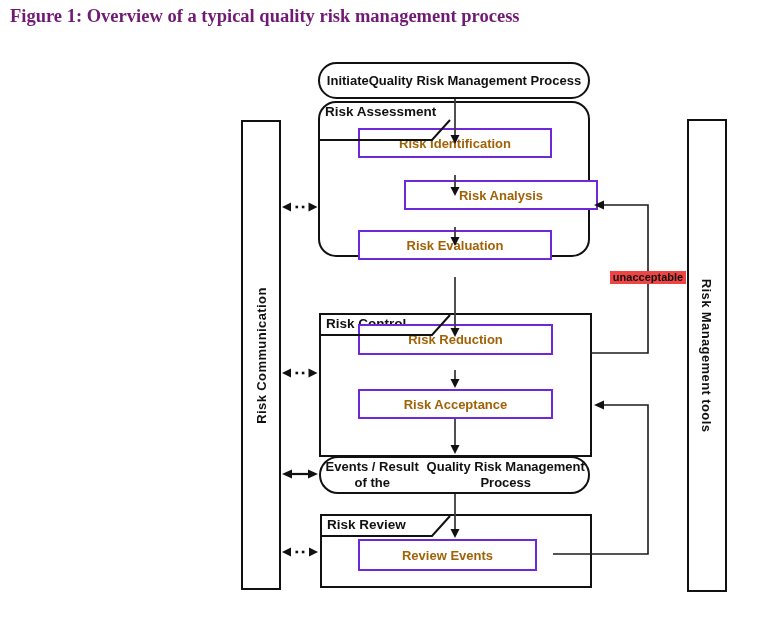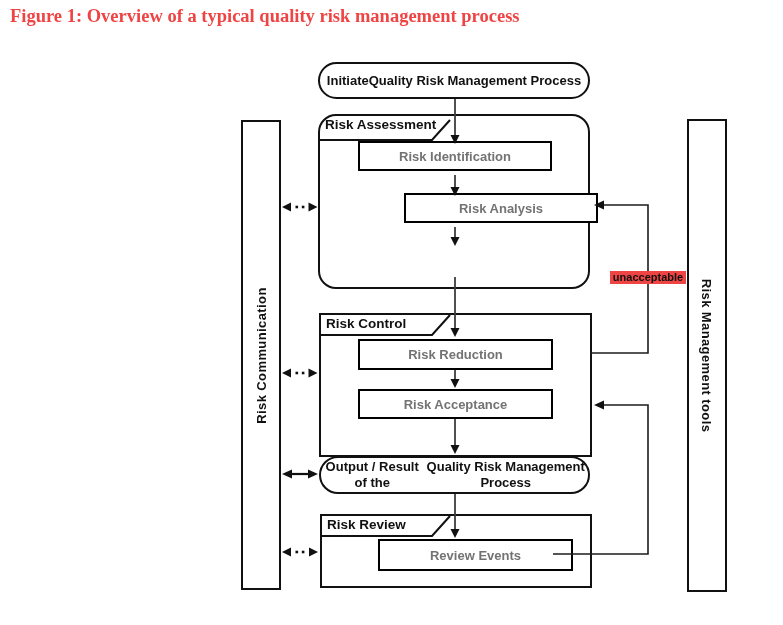--- a/index.html
+++ b/index.html
@@ -15,21 +15,21 @@
     background: #ffffff;
     overflow: hidden;
   }
   .fig-title {
     position: absolute;
     left: 10px;
     top: 6px;
     font-family: "Liberation Serif", serif;
     font-weight: bold;
     font-size: 18.5px;
-    color: #ef4444;
+    color: #701a75;
     white-space: nowrap;
   }
   .rounded-node {
     position: absolute;
     box-sizing: border-box;
     border: 2px solid #111111;
     border-radius: 19px;
     background: #ffffff;
     display: flex;
     flex-direction: row;
@@ -52,28 +52,28 @@
     top: 1px;
     left: 5px;
     font-weight: bold;
     font-size: 13.5px;
     color: #111111;
     white-space: nowrap;
   }
   .inner-box {
     position: absolute;
     box-sizing: border-box;
-    border: 2px solid #000000;
+    border: 2px solid #6d28d9;
     background: #ffffff;
     display: flex;
     align-items: center;
     justify-content: center;
     font-weight: bold;
     font-size: 13px;
-    color: #737373;
+    color: #a16207;
     white-space: nowrap;
   }
   .sidebar {
     position: absolute;
     box-sizing: border-box;
     border: 2px solid #111111;
     background: #ffffff;
     display: flex;
     align-items: center;
     justify-content: center;
@@ -122,40 +122,41 @@
   </div>
 
   <div class="sidebar left" style="left:241px; top:120px; width:40px; height:470px;">
     <span class="vtext">Risk Communication</span>
   </div>
 
   <div class="sidebar right" style="left:687px; top:119px; width:40px; height:473px;">
     <span class="vtext">Risk Management tools</span>
   </div>
 
-  <div class="group-box" style="left:318px; top:114px; width:272px; height:175px;border-radius:18px;">
+  <div class="group-box" style="left:318px; top:101px; width:272px; height:156px;border-radius:18px;">
     <div class="group-label">Risk Assessment</div>
     <div class="inner-box" style="left:38px; top:25px; width:194px; height:30px;">Risk Identification</div>
     <div class="inner-box" style="left:38px; top:77px; width:194px; height:30px;margin-left:46px;">Risk Analysis</div>
+    <div class="inner-box" style="left:38px; top:127px; width:194px; height:30px;">Risk Evaluation</div>
   </div>
 
   <div class="group-box" style="left:319px; top:313px; width:273px; height:144px;">
     <div class="group-label">Risk Control</div>
-    <div class="inner-box" style="left:37px; top:24px; width:195px; height:31px;">Risk Reduction</div>
+    <div class="inner-box" style="left:37px; top:9px; width:195px; height:31px;">Risk Reduction</div>
     <div class="inner-box" style="left:37px; top:74px; width:195px; height:30px;">Risk Acceptance</div>
   </div>
 
   <div class="rounded-node" style="left:319px; top:456px; width:271px; height:38px;">
-    <span>Output / Result of the</span>
+    <span>Events / Result of the</span>
     <span>Quality Risk Management Process</span>
   </div>
 
   <div class="group-box" style="left:320px; top:514px; width:272px; height:74px;padding-left:16px;">
     <div class="group-label">Risk Review</div>
-    <div class="inner-box" style="left:36px; top:23px; width:195px; height:32px;margin-left:20px;">Review Events</div>
+    <div class="inner-box" style="left:36px; top:23px; width:179px; height:32px;">Review Events</div>
   </div>
 
   <div class="feedback-label">unacceptable</div>
 
   <svg id="connector-layer" width="783" height="625" viewBox="0 0 783 625">
 
     <g fill="none" stroke="#111111" stroke-width="2">
       <path d="M320 140 H432 L450 120"></path>
       <path d="M321 335 H432 L450 315"></path>
       <path d="M322 536 H432 L450 516"></path>

